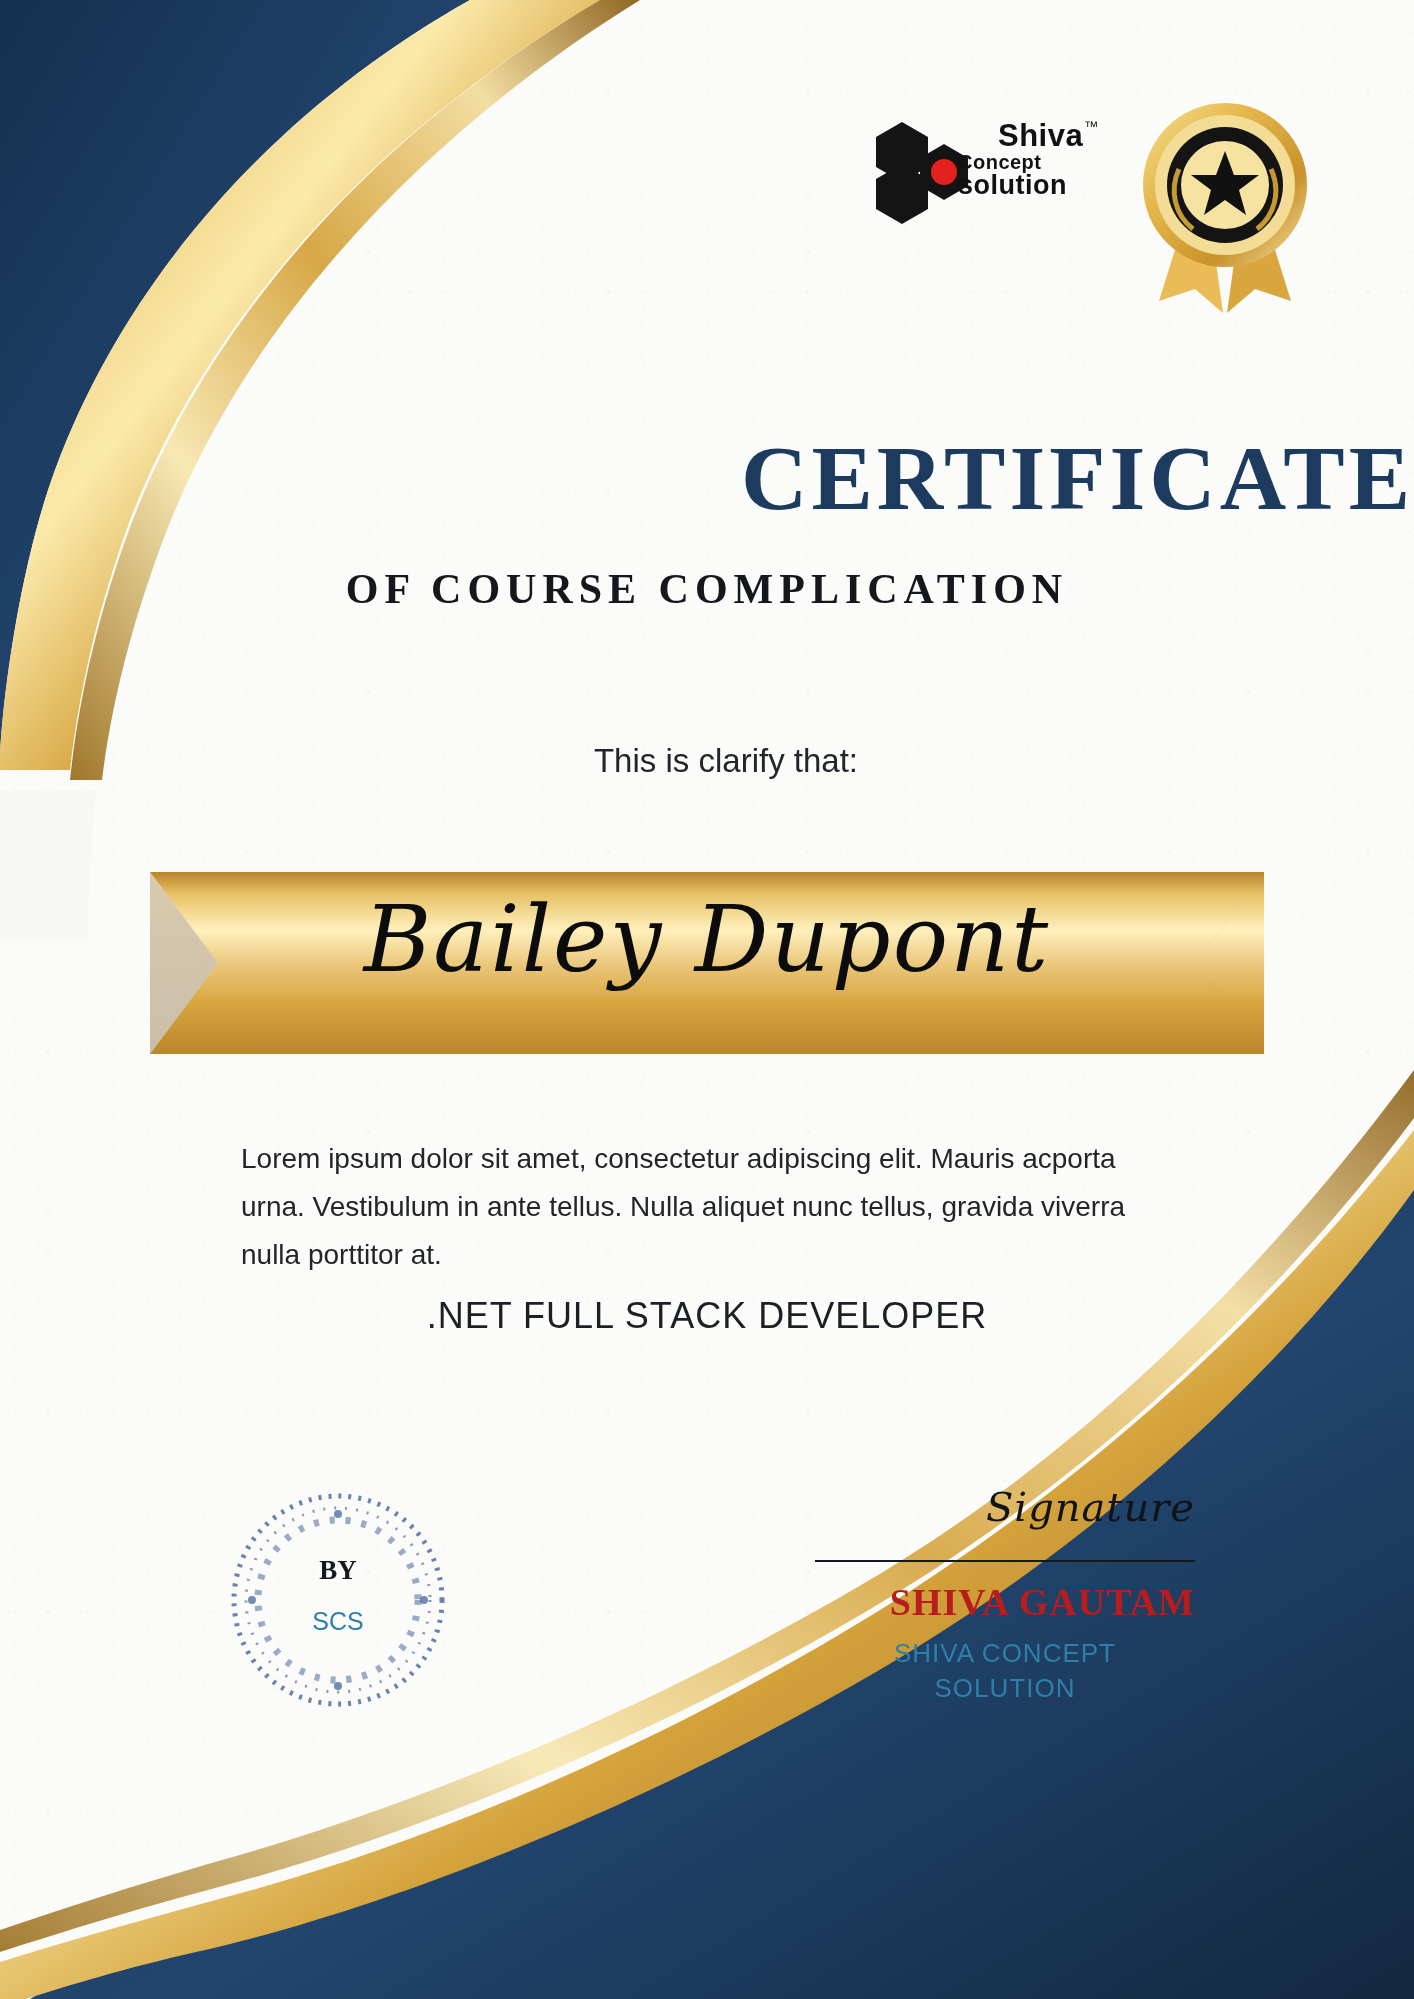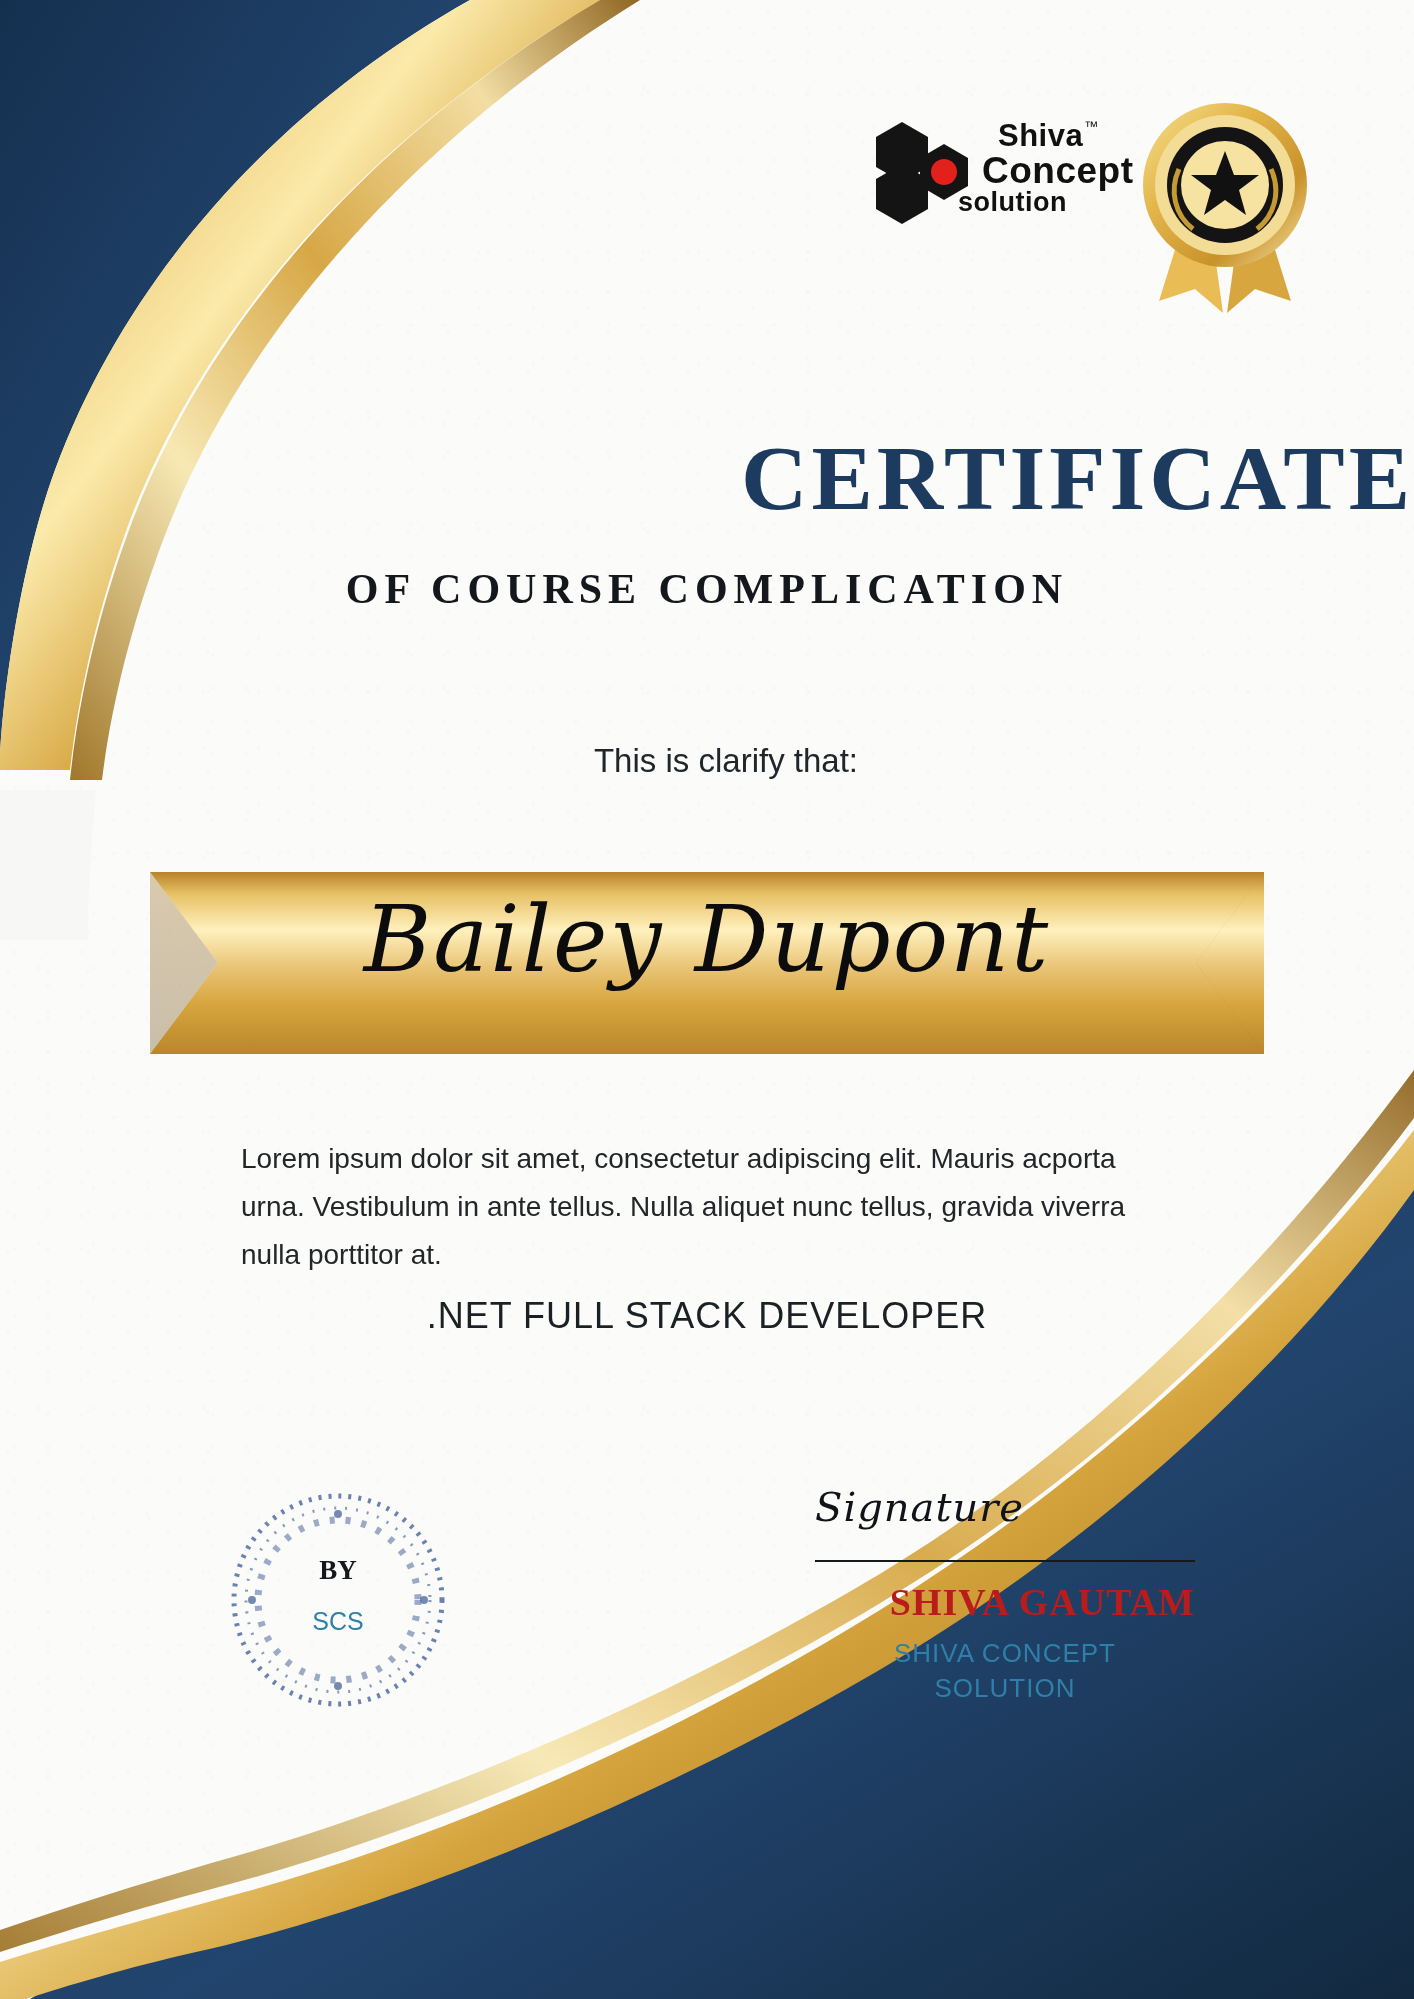--- a/index.html
+++ b/index.html
@@ -49,21 +49,21 @@
     position: absolute;
     left: 86px;
     top: 10px;
     color: #111;
     font-weight: bold;
     line-height: 1.02;
     letter-spacing: 0.5px;
   }
   .logo-text div { font-size: 30px; }
   .logo-text .l1 { font-size: 31px; margin-left: 40px; }
-  .logo-text .l2 { font-size: 37px; margin-left: 24px; }
+  .logo-text .l2 { font-size: 20px; }
   .logo-text .l3 { font-size: 27px; }
   .tm {
     position: absolute;
     left: 212px;
     top: 8px;
     font-size: 14px;
     color: #111;
   }
 
   
@@ -166,21 +166,21 @@
   }
 
   .sign-block {
     position: absolute;
     left: 815px;
     top: 1455px;
     width: 380px;
   }
   .sign-script {
     height: 105px;
-    text-align: left;
+    text-align: right;
     font-family: "DejaVu Serif", serif;
     font-style: italic;
     font-size: 40px;
     color: #101418;
     line-height: 105px;
     letter-spacing: 1px;
   }
   .sign-rule {
     height: 2px;
     background: #16191c;

